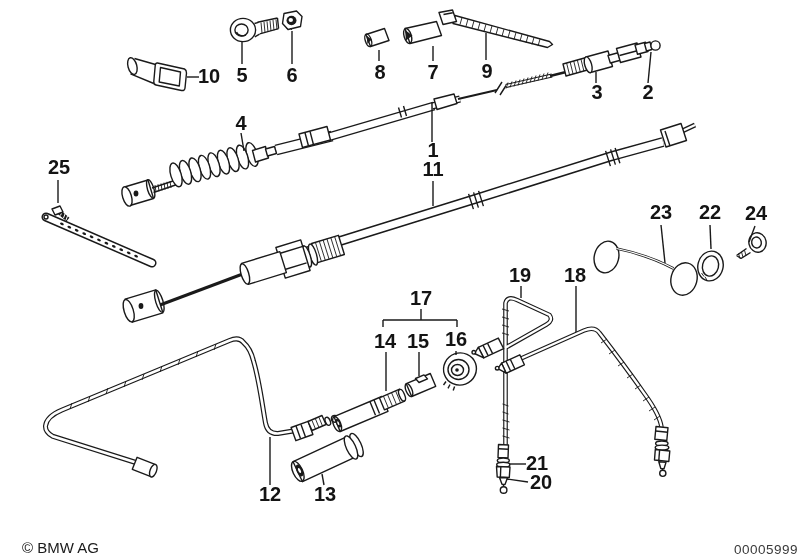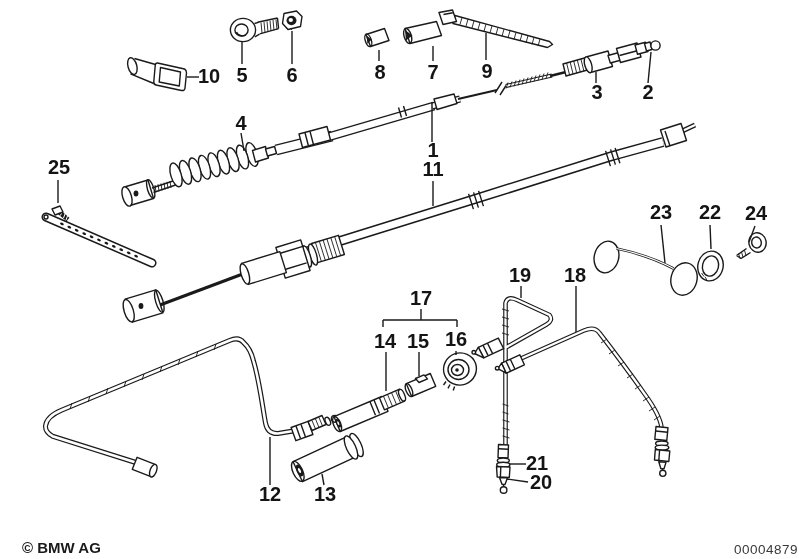--- a/index.html
+++ b/index.html
@@ -9,21 +9,21 @@
   .k  {stroke:#1a1a1a;fill:none;stroke-width:1.4;stroke-linejoin:round;}
   .kf {stroke:#1a1a1a;fill:#ffffff;stroke-width:1.4;stroke-linejoin:round;}
   .w  {stroke:#ffffff;fill:none;}
   .dk {fill:#1a1a1a;stroke:none;}
   .wt {fill:#ffffff;stroke:none;}
   .cb {stroke:#1a1a1a;fill:none;}
   .tick{stroke:#1a1a1a;stroke-width:0.9;fill:none;}
   .leader{stroke:#1a1a1a;stroke-width:1.4;fill:none;}
   text.lbl{font-family:"Liberation Sans",sans-serif;font-weight:700;font-size:20px;
            fill:#141414;text-anchor:middle;}
-  .copyright{position:absolute;left:22px;top:539px;font-size:15px;font-weight:700;color:#1a1a1a;}
+  .copyright{position:absolute;left:22px;top:539px;font-size:15px;font-weight:400;color:#1a1a1a;}
   .docnum{position:absolute;left:734px;top:542px;font-size:13.5px;font-weight:400;color:#3a3a3a;letter-spacing:.5px;}
 </style>
 </head>
 <body>
 
 <div class="canvas">
 <svg width="799" height="559" viewBox="0 0 799 559">
 
   <g>
     <path class="cb" stroke-width="3" d="M160,305 L248,272"></path>
@@ -329,14 +329,14 @@
     <text class="lbl" x="541" y="489">20</text>
     <text class="lbl" x="537" y="470">21</text>
     <text class="lbl" x="710" y="219">22</text>
     <text class="lbl" x="661" y="219">23</text>
     <text class="lbl" x="756" y="220">24</text>
     <text class="lbl" x="59" y="174">25</text>
   </g>
 </svg>
 
   <div class="copyright">© BMW AG</div>
-  <div class="docnum">00004879</div>
+  <div class="docnum">00005999</div>
 </div>
 
 </body></html>

